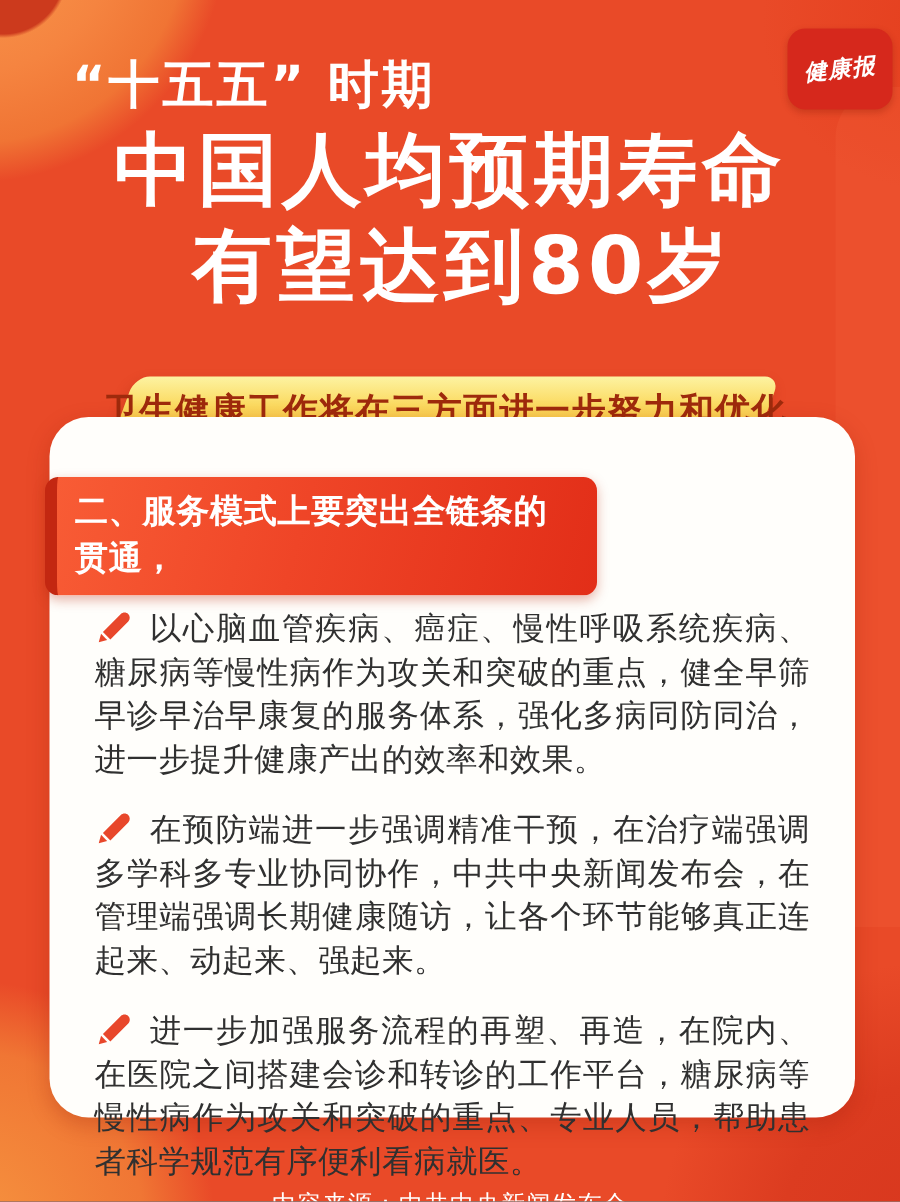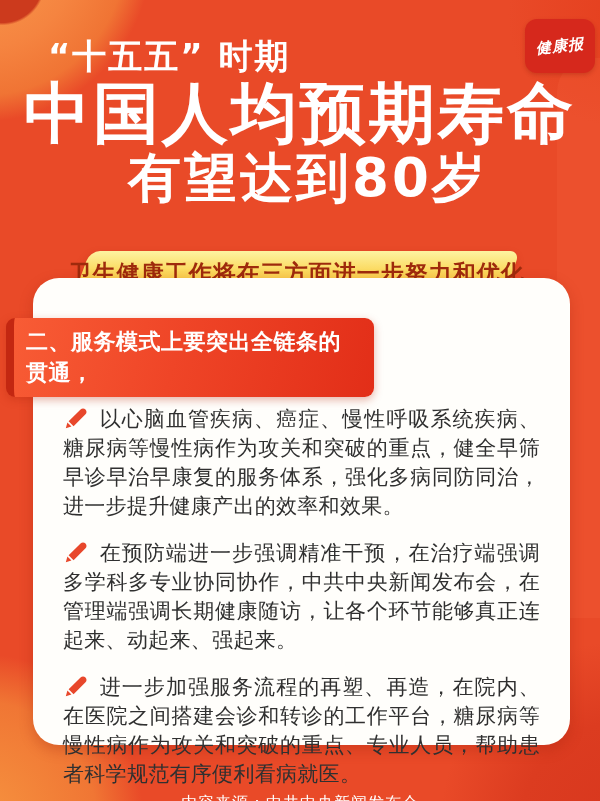--- a/index.html
+++ b/index.html
@@ -36,40 +36,40 @@
   .subtitle {
     position:absolute; left:48px; top:34px;
     color:#fff; font-size:34px; font-weight:900; letter-spacing:2px;
     white-space:nowrap;
     text-align:center;
   }
   .title {
     position:absolute; left:0; top:82px; width:100%;
     text-align:center; color:#fff; font-weight:900;
   }
-  .title .l1 { font-size:66px; letter-spacing:3px; line-height:64px; }
+  .title .l1 { font-size:53px; letter-spacing:3px; line-height:64px; }
   .title .l2 { font-size:53px; letter-spacing:3px; line-height:64px;margin-left:16px; }
   .banner {
     position:absolute; left:50%; top:251px; width:430px; height:44px; margin-left:-218px;
     background:linear-gradient(180deg,#fdf3a2 0%,#fbd95e 45%,#f7b32b 100%);
     border-radius:10px; transform:skewX(-20deg);
     box-shadow:0 3px 0 rgba(216,122,24,0.55), 0 4px 8px rgba(160,40,10,0.3);
     display:flex; align-items:center; justify-content:center;
   }
   .banner span {
     transform:skewX(20deg); color:#9e2a0c; font-size:23px; font-weight:900;
     letter-spacing:1px; white-space:nowrap;
   }
   .card {
     position:absolute; left:33px; top:278px; width:537px; height:467px;
     background:#fffefb; border-radius:26px;
     box-shadow:0 5px 14px rgba(150,30,10,0.28);
   }
   .section-heading {
-    position:absolute; left:6px; top:318px; width:368px; min-height:63px;
+    position:absolute; left:30px; top:318px; width:368px; min-height:63px;
     background:linear-gradient(105deg,#f85c35 0%,#ef4527 45%,#e22e18 100%);
     border-left:8px solid #c32711;
     border-radius:9px; padding:8px 12px 9px 12px;
     box-shadow:0 3px 8px rgba(180,40,15,0.35);
     color:#fff; font-weight:800; font-size:22px; line-height:31px;
     letter-spacing:0.5px;
   }
   .paragraphs {
     position:absolute; left:63px; top:404px; width:477px;
     color:#303030; font-size:21px; line-height:29px; letter-spacing:0.3px;

